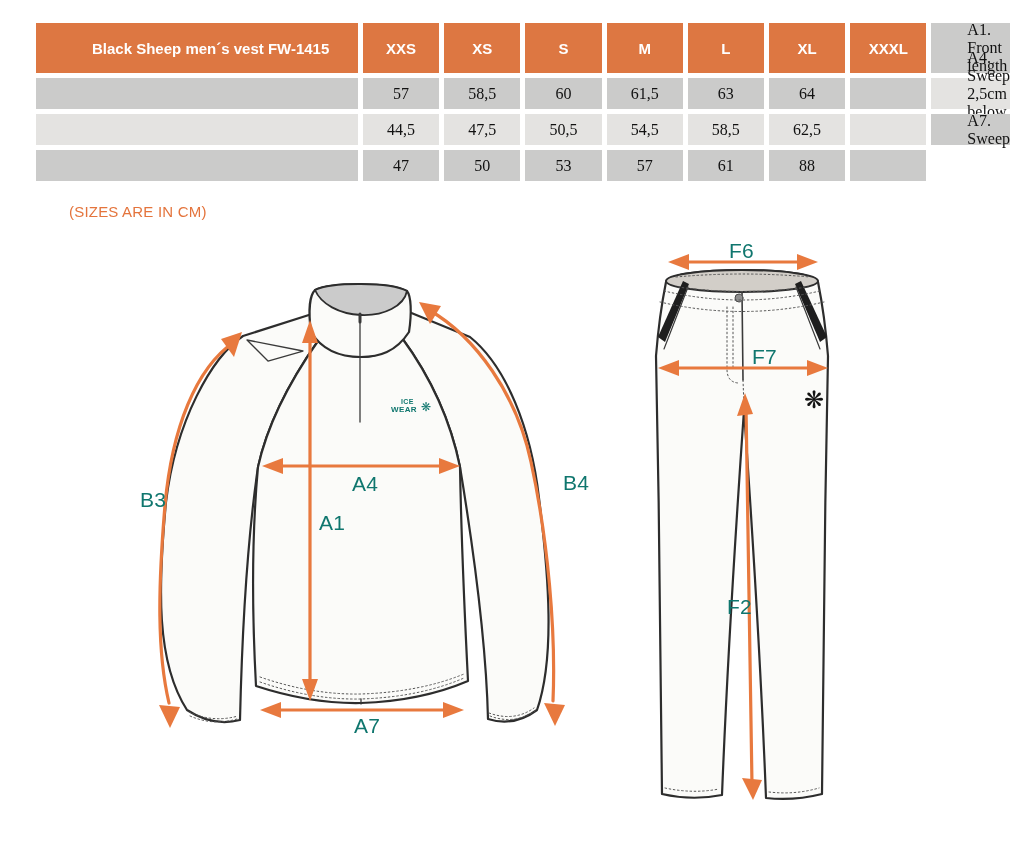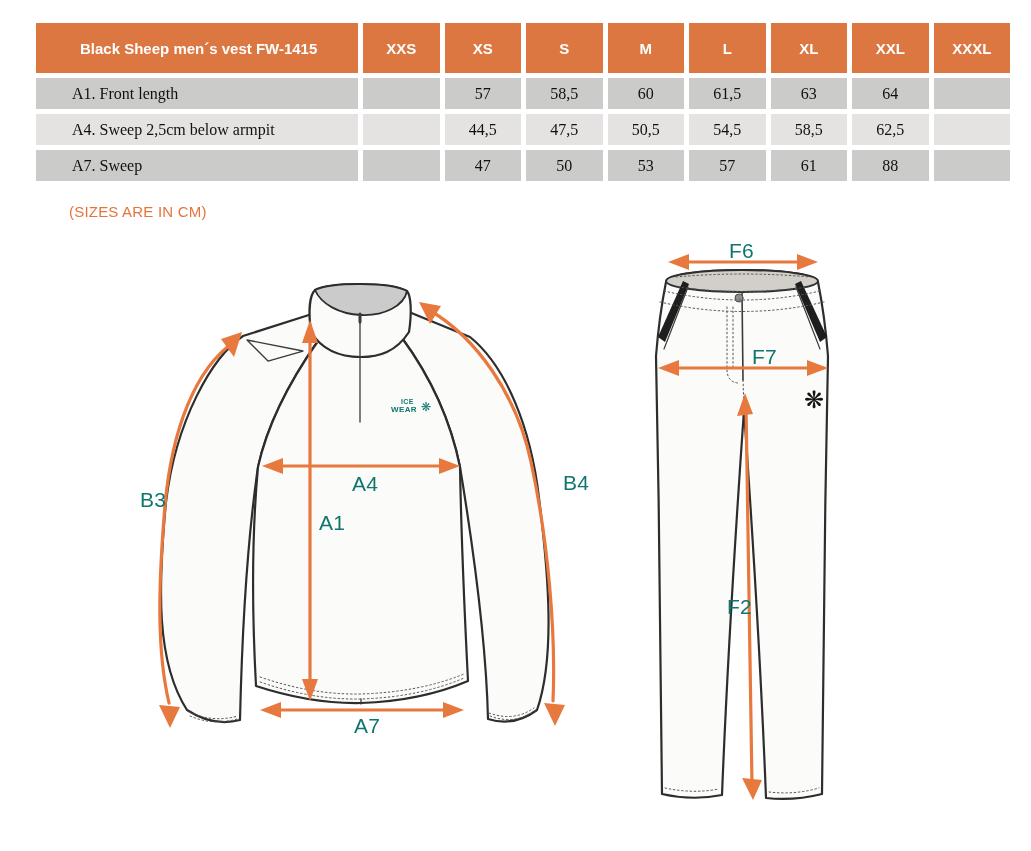--- a/index.html
+++ b/index.html
@@ -13,21 +13,21 @@
     display:grid;
     grid-template-columns:322px repeat(8, 1fr);
     grid-template-rows:50px 31px 31px 31px;
     gap:5px 5px;
   }
   .hcell {
     background:#DD7742; color:#ffffff;
     font-weight:bold; font-size:15px;
     display:flex; align-items:center; justify-content:center;
   }
-  .hcell.title { justify-content:flex-start; padding-left:44px; box-sizing:border-box; }
+  .hcell.title { justify-content:flex-start; padding-left:56px; box-sizing:border-box; }
   .dcell {
     font-family:"Liberation Serif", serif; font-size:16px; color:#111111;
     display:flex; align-items:center; justify-content:center;
   }
   .dcell.lbl { justify-content:flex-start; padding-left:36px; box-sizing:border-box; }
   .row-dark  { background:#CBCBCA; }
   .row-light { background:#E4E3E1; }
   
   .note {
     position:absolute; left:69px; top:203px;
@@ -144,21 +144,20 @@
   </svg>
 
   <div class="size-table">
     <div class="hcell title">Black Sheep men´s vest FW-1415</div>
     <div class="hcell">XXS</div>
     <div class="hcell">XS</div>
     <div class="hcell">S</div>
     <div class="hcell">M</div>
     <div class="hcell">L</div>
     <div class="hcell">XL</div>
-    <div class="hcell">XXL</div>
     <div class="hcell">XXXL</div>
 
     <div class="dcell lbl row-dark">A1. Front length</div>
     <div class="dcell row-dark"></div>
     <div class="dcell row-dark">57</div>
     <div class="dcell row-dark">58,5</div>
     <div class="dcell row-dark">60</div>
     <div class="dcell row-dark">61,5</div>
     <div class="dcell row-dark">63</div>
     <div class="dcell row-dark">64</div>

